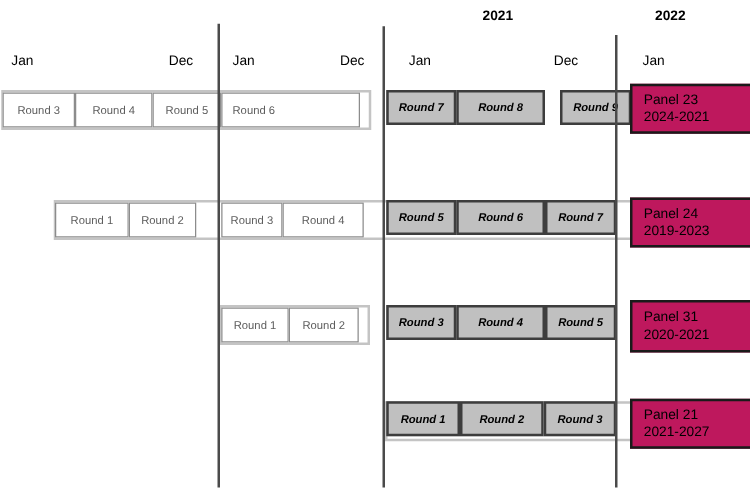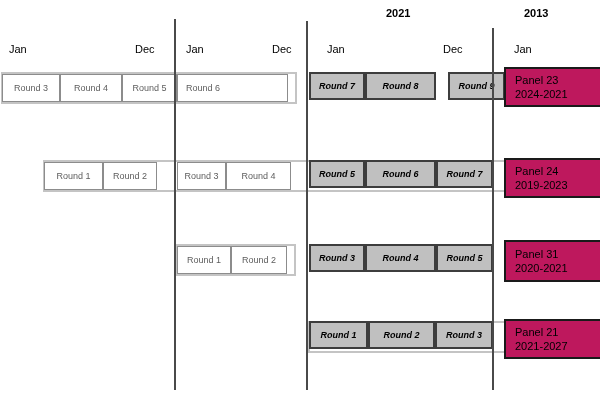--- a/index.html
+++ b/index.html
@@ -27,21 +27,21 @@
     box-sizing:border-box;font-size:11px;color:#000;line-height:1.3;
     display:flex;flex-direction:column;justify-content:center;padding-left:9px;z-index:10;
   }
 </style>
 </head>
 <body>
 
 <div class="canvas">
 
   <div class="year" style="left:386px">2021</div>
-  <div class="year" style="left:524px">2013</div>
+  <div class="year" style="left:524px">2022</div>
 
   <div class="month" style="left:9px">Jan</div>
   <div class="month" style="left:135px">Dec</div>
   <div class="month" style="left:186px">Jan</div>
   <div class="month" style="left:272px">Dec</div>
   <div class="month" style="left:327px">Jan</div>
   <div class="month" style="left:443px">Dec</div>
   <div class="month" style="left:514px">Jan</div>
 
   <div class="outer" style="left:1px;top:72px;width:296px;height:32px"></div>

